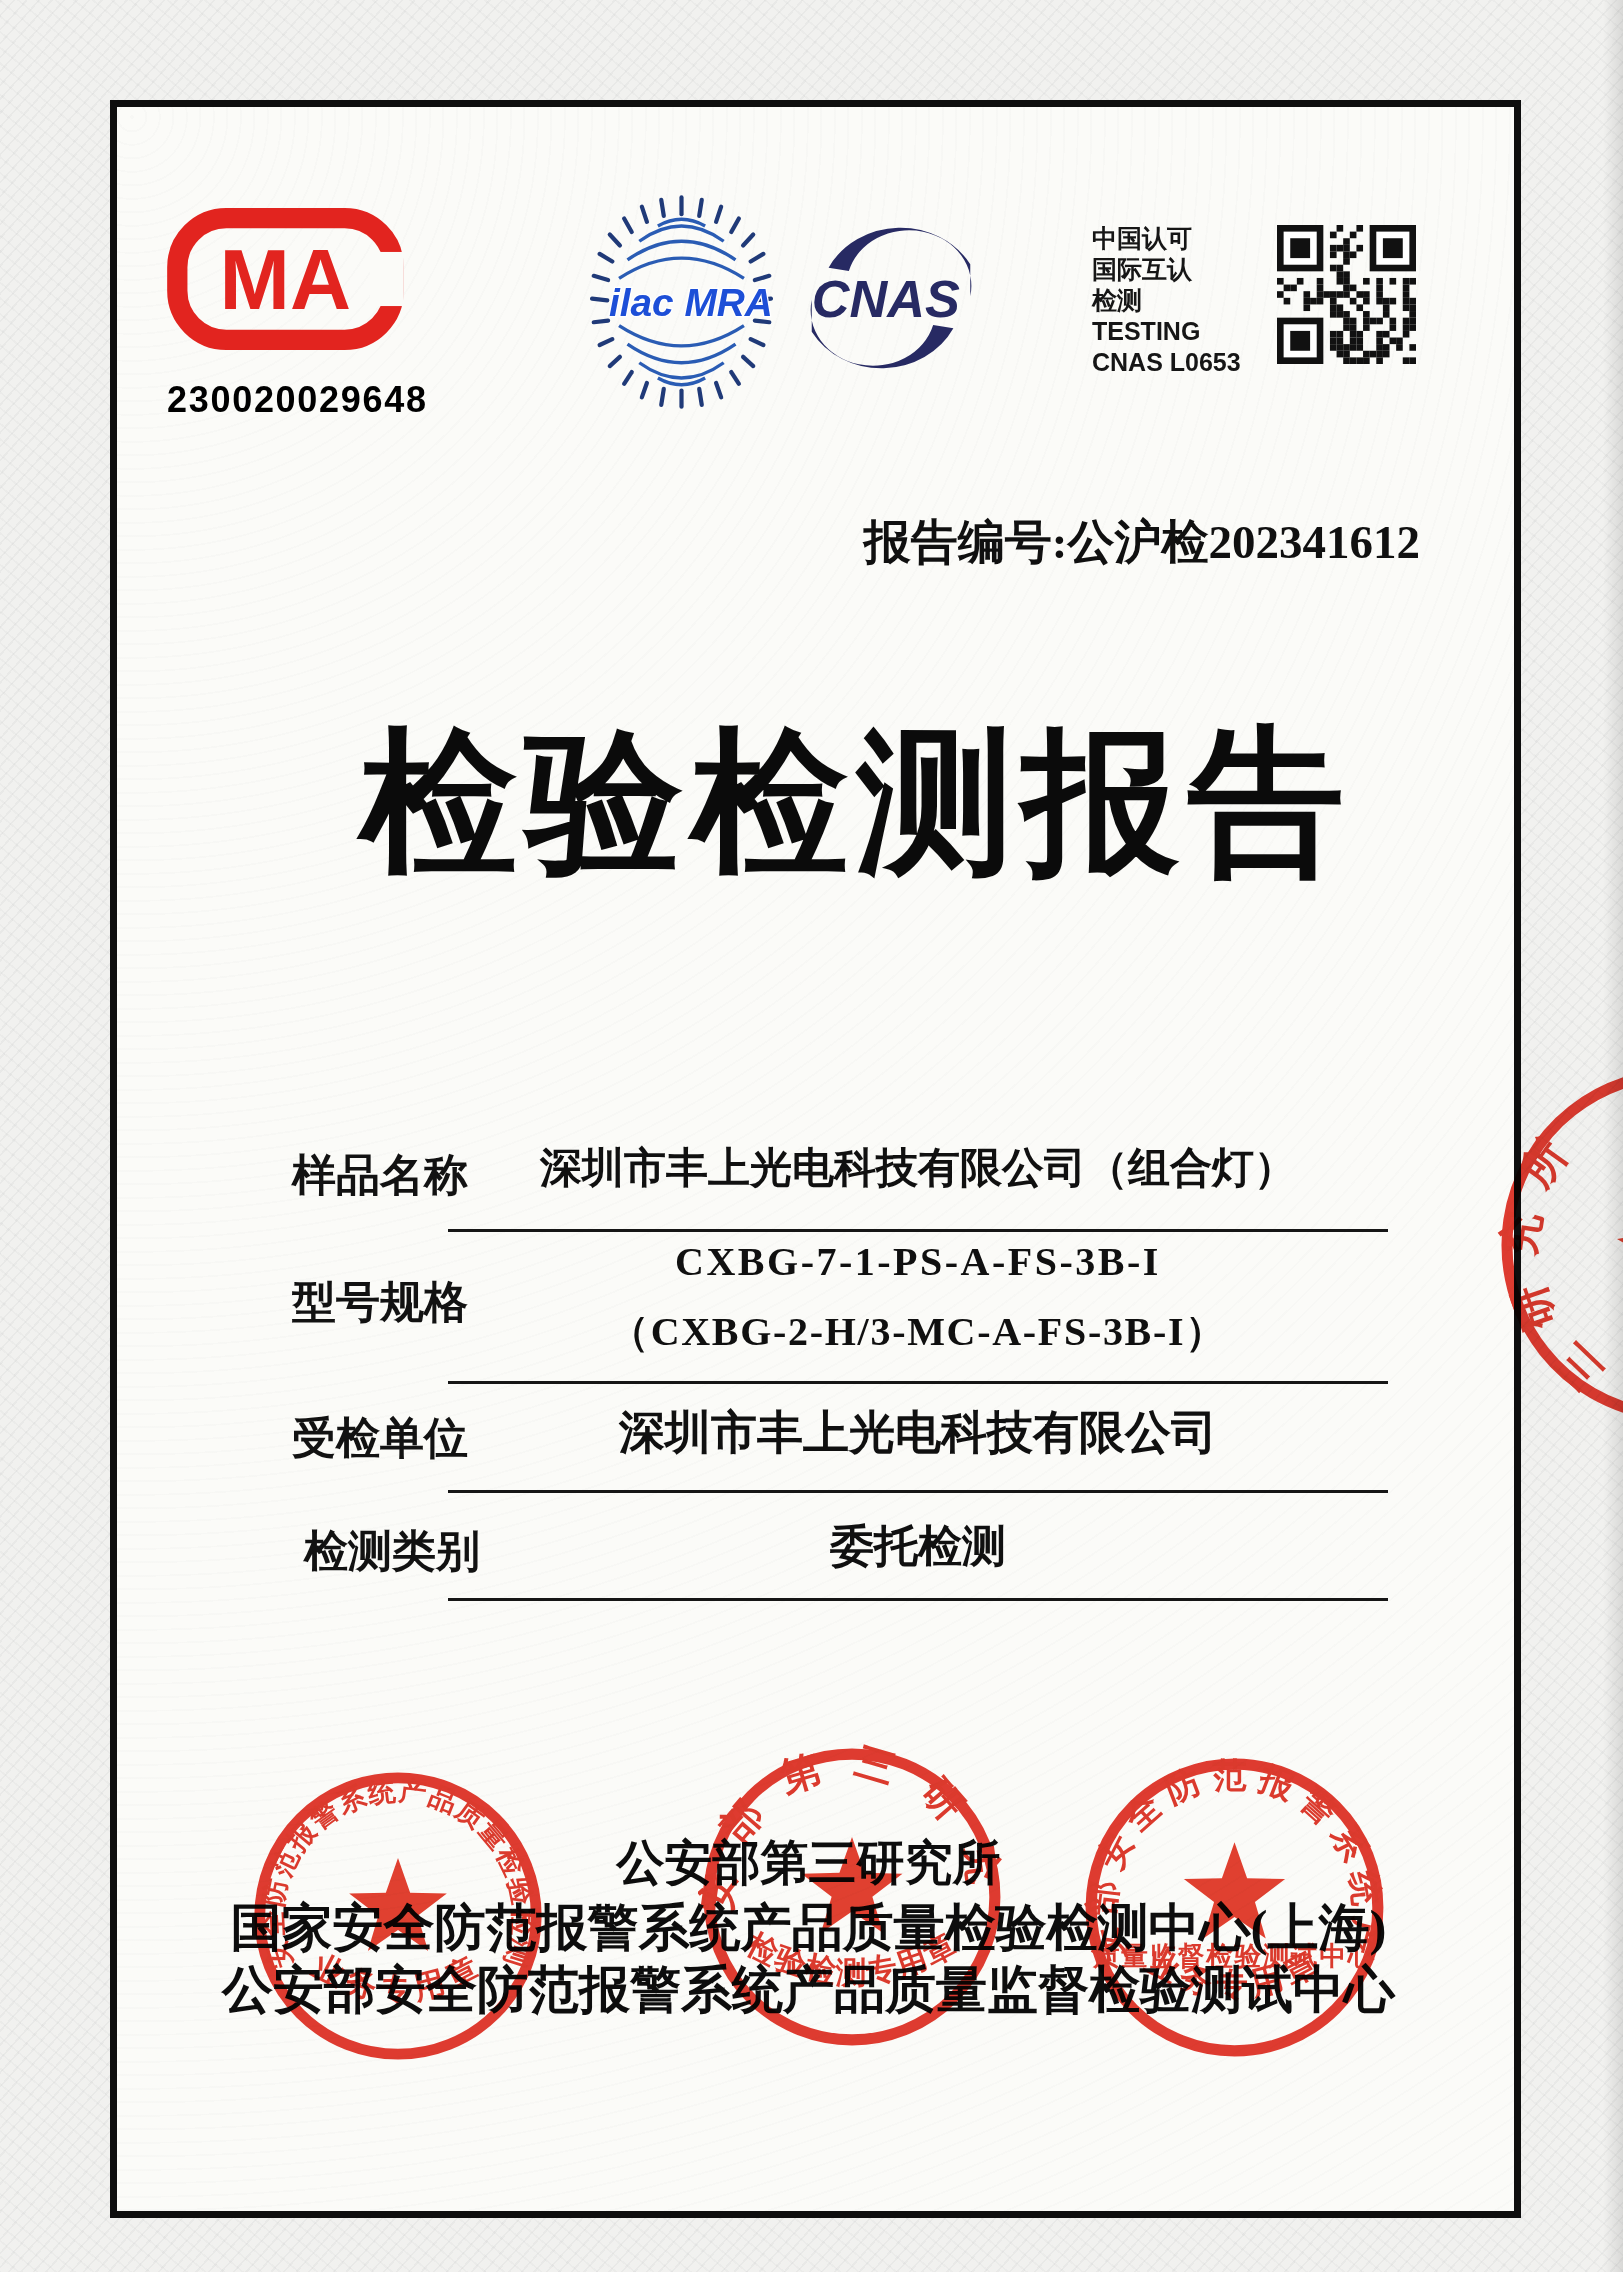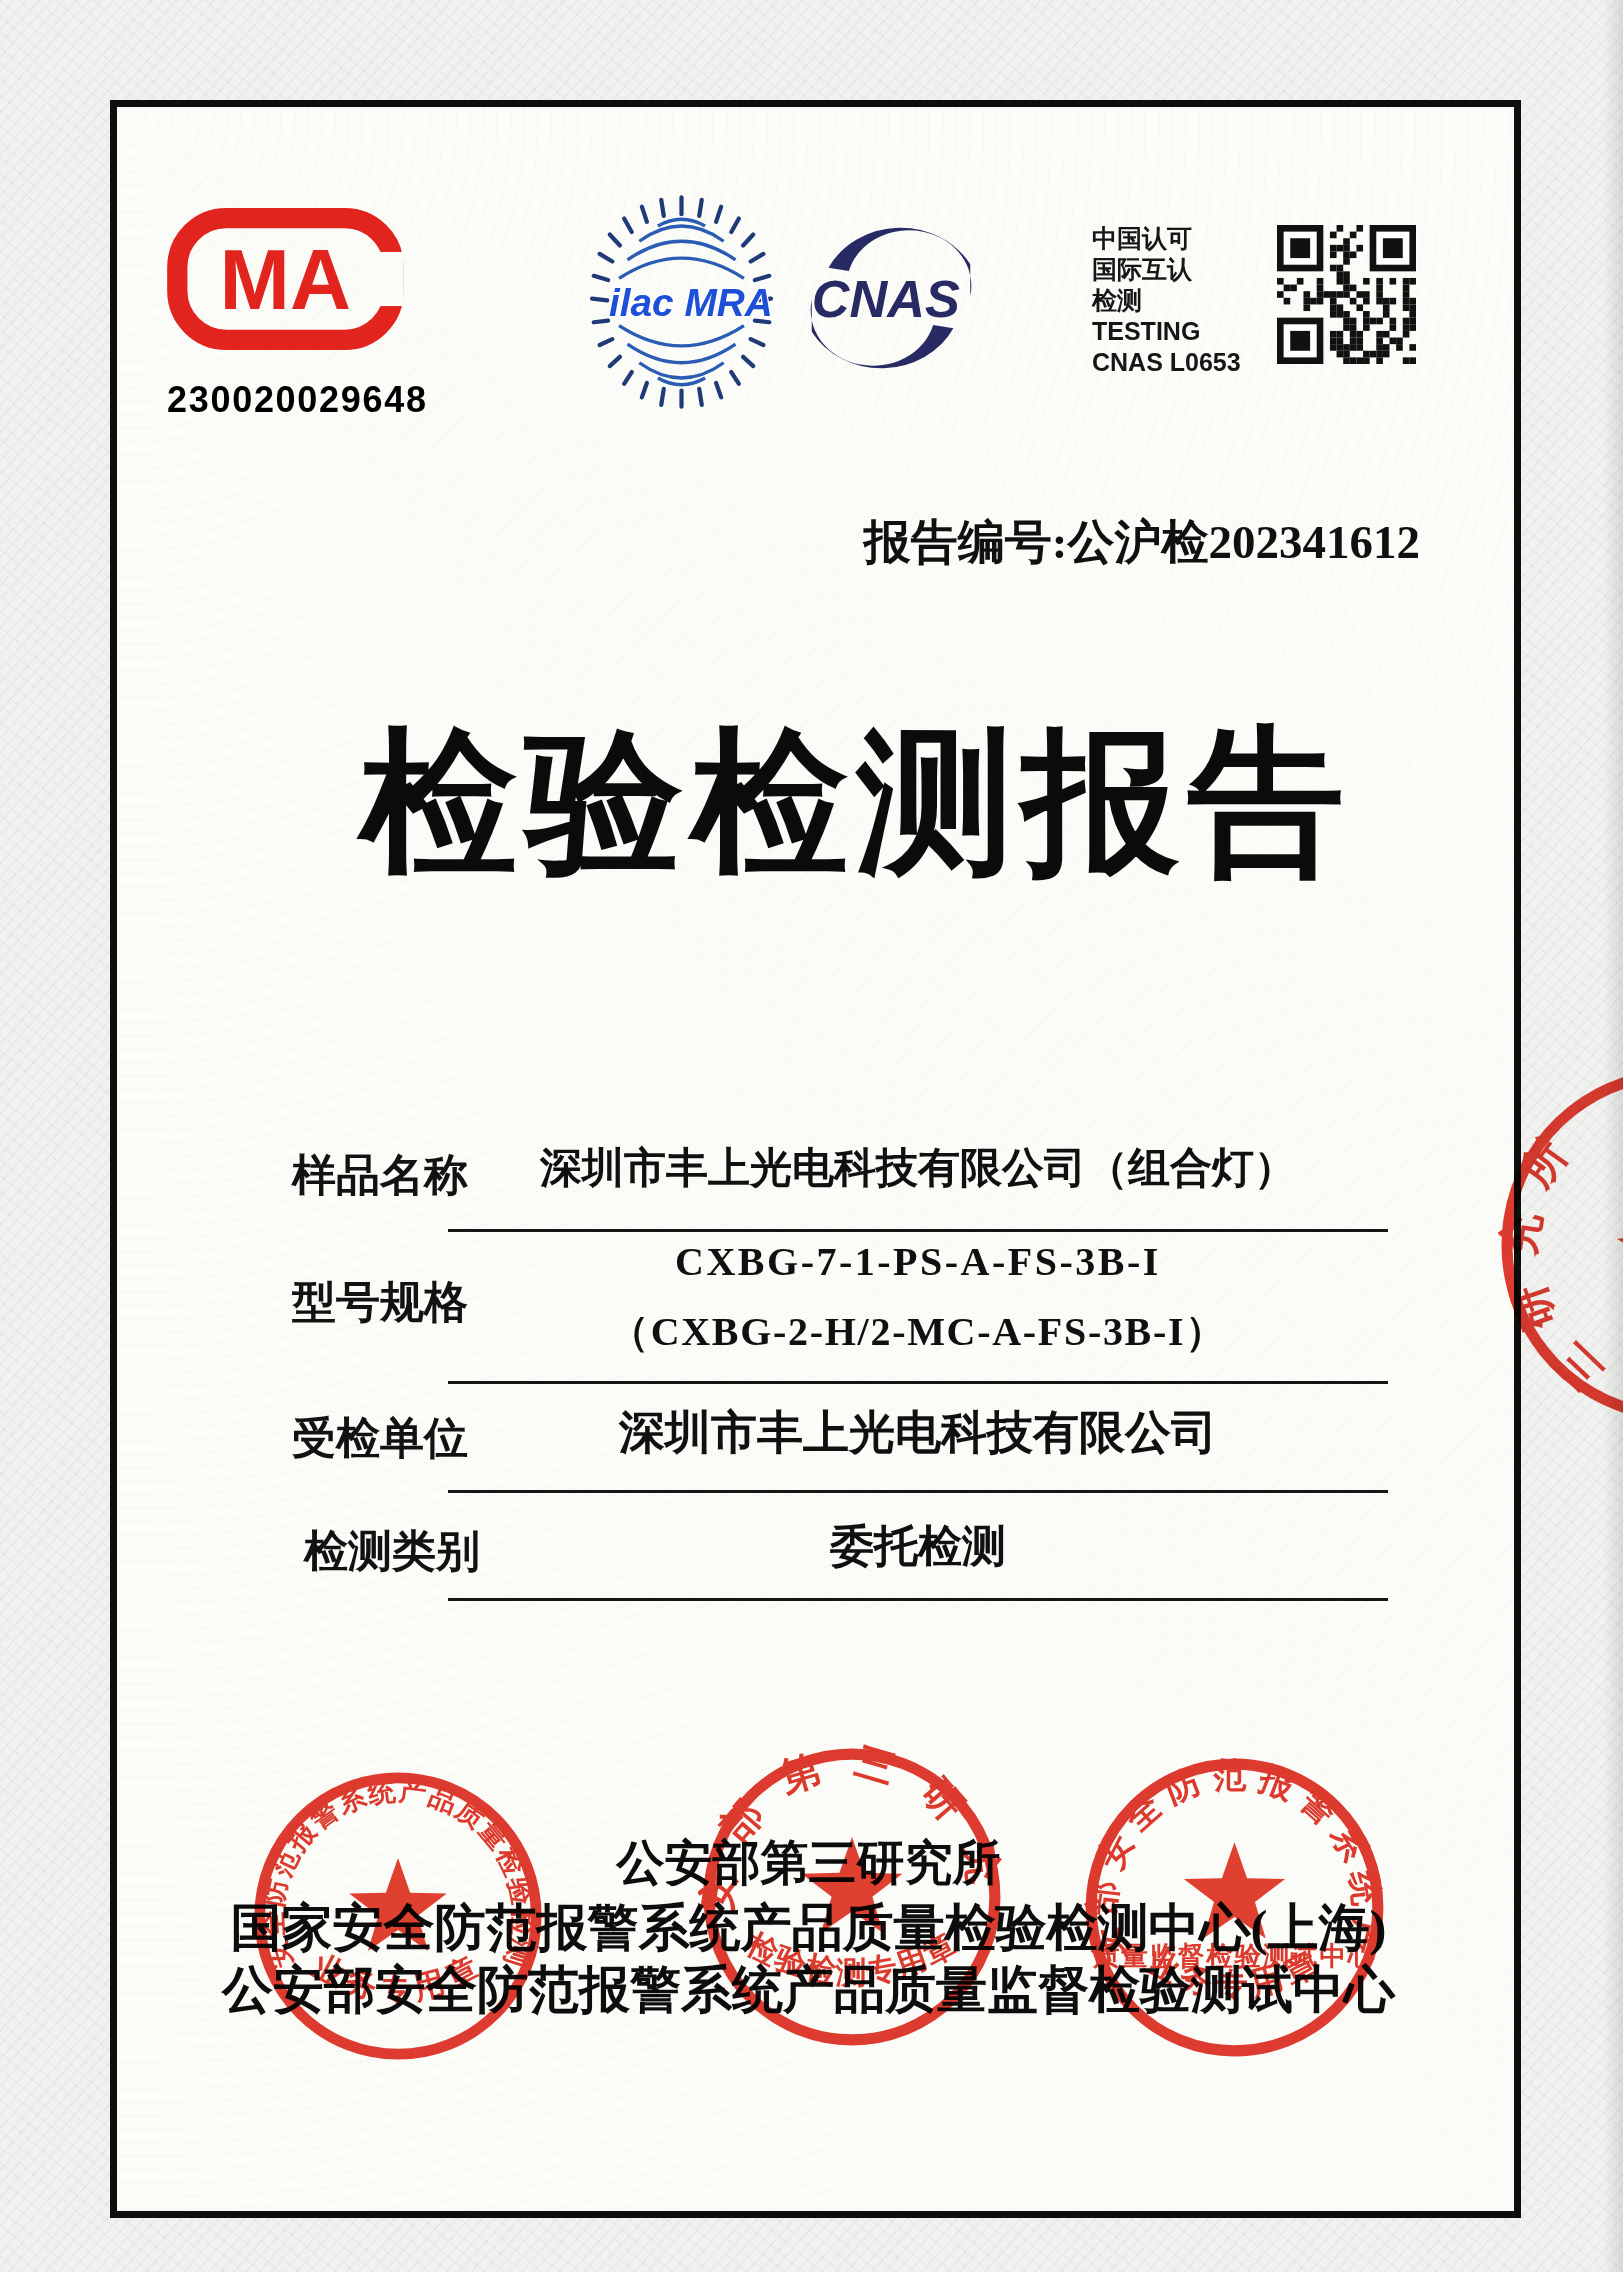--- a/index.html
+++ b/index.html
@@ -271,21 +271,21 @@
 <div class="abs report-no">报告编号:公沪检202341612</div>
 
 <div class="abs doc-title">检验检测报告</div>
 
 <div class="abs flabel" style="top:1146px;">样品名称</div>
 <div class="abs fval" style="top:1140px;font-size:42px;">深圳市丰上光电科技有限公司（组合灯）</div>
 <div class="abs fline" style="top:1229px;"></div>
 
 <div class="abs flabel" style="top:1273px;">型号规格</div>
 <div class="abs fval" style="top:1238px;font-size:40px;letter-spacing:2.5px;">CXBG-7-1-PS-A-FS-3B-I</div>
-<div class="abs fval" style="top:1304px;font-size:40px;letter-spacing:1.7px;">（CXBG-2-H/2-MC-A-FS-3B-I）</div>
+<div class="abs fval" style="top:1304px;font-size:40px;letter-spacing:1.7px;">（CXBG-2-H/3-MC-A-FS-3B-I）</div>
 <div class="abs fline" style="top:1381px;"></div>
 
 <div class="abs flabel" style="top:1409px;">受检单位</div>
 <div class="abs fval" style="top:1402px;font-size:46px;">深圳市丰上光电科技有限公司</div>
 <div class="abs fline" style="top:1490px;"></div>
 
 <div class="abs flabel" style="top:1522px;margin-left:12px;">检测类别</div>
 <div class="abs fval" style="top:1517px;font-size:44px;">委托检测</div>
 <div class="abs fline" style="top:1598px;"></div>
 

